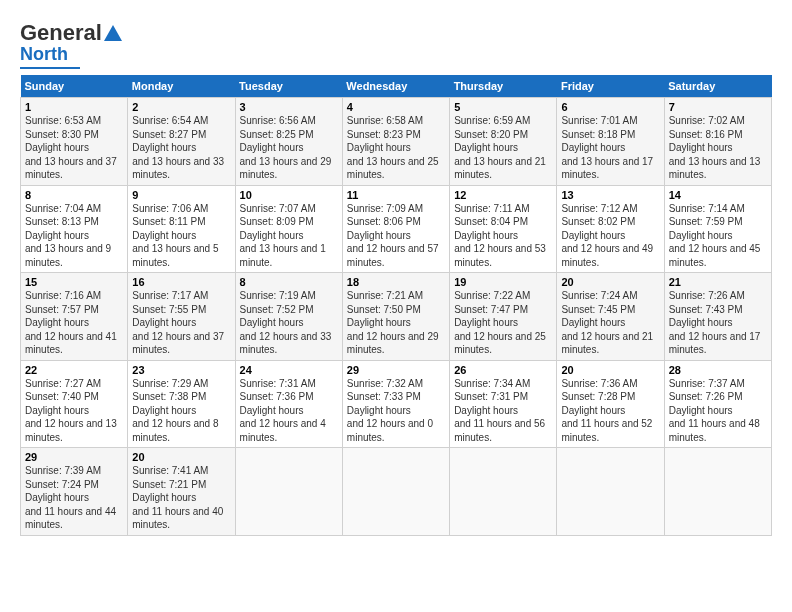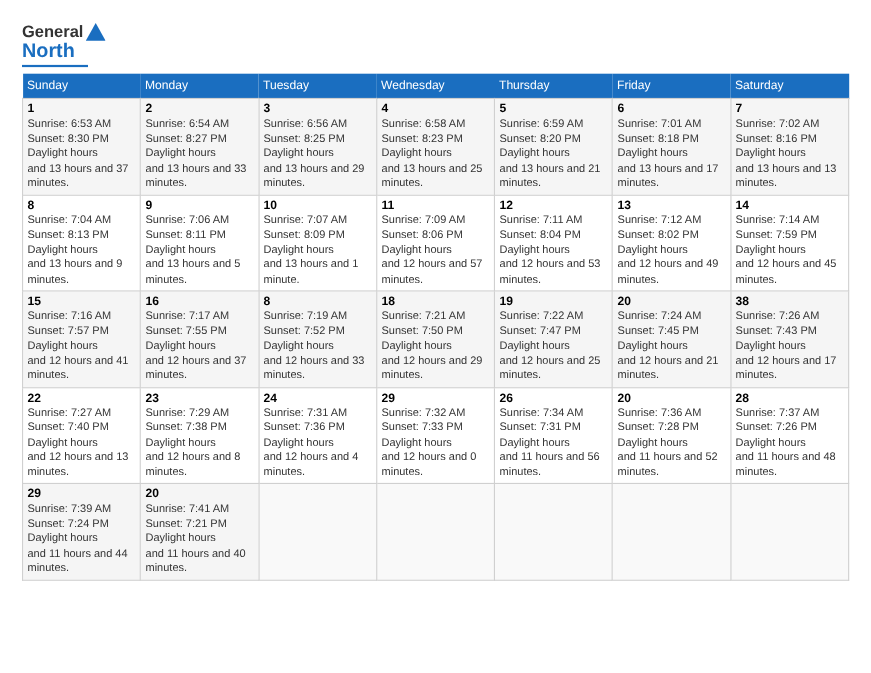--- a/index.html
+++ b/index.html
@@ -48,21 +48,21 @@
       width: 100%;
       border-collapse: collapse;
       font-size: 9.5px;
     }
     thead tr th {
       background-color: #1a6ec0;
       color: #fff;
       padding: 5px 4px;
       text-align: left;
       font-size: 11px;
-      font-weight: normal;
+      font-weight: bold;
     }
     tbody tr td {
       border: 1px solid #d0d0d0;
       padding: 3px 4px;
       vertical-align: top;
       width: 14.28%;
       height: 78px;
     }
     tbody tr:nth-child(odd) td {
       background-color: #f5f5f5;
@@ -85,21 +85,21 @@
       background-color: #f9f9f9 !important;
     }
   </style>
 </head>
 <body>
 
 <div class="page">
   <div class="header-row">
     <div class="logo">
       <div style="display:flex;align-items:center;">
-        <span style="font-size:15px;font-weight:bold;color:#333;">General</span>
+        <span style="font-size:22px;font-weight:bold;color:#333;">General</span>
         <svg width="18" height="18" viewBox="0 0 18 18" style="margin-left:2px;">
           <polygon points="9,1 18,17 0,17" fill="#1a6ec0"></polygon>
         </svg>
       </div>
       <div style="display:flex;align-items:center;margin-top:-2px;">
         <span style="font-size:18px;font-weight:bold;color:#1a6ec0;">North</span>
       </div>
       <div class="logo-line"></div>
     </div>
   </div>
@@ -196,21 +196,21 @@
           </td>
           <td>
             <span class="day-num">19</span>
             <div class="day-info">Sunrise: 7:22 AM<br>Sunset: 7:47 PM<br>Daylight hours<br>and 12 hours and 25 minutes.</div>
           </td>
           <td>
             <span class="day-num">20</span>
             <div class="day-info">Sunrise: 7:24 AM<br>Sunset: 7:45 PM<br>Daylight hours<br>and 12 hours and 21 minutes.</div>
           </td>
           <td>
-            <span class="day-num">38</span>
+            <span class="day-num">21</span>
             <div class="day-info">Sunrise: 7:26 AM<br>Sunset: 7:43 PM<br>Daylight hours<br>and 12 hours and 17 minutes.</div>
           </td>
         </tr>
         <tr>
           <td>
             <span class="day-num">22</span>
             <div class="day-info">Sunrise: 7:27 AM<br>Sunset: 7:40 PM<br>Daylight hours<br>and 12 hours and 13 minutes.</div>
           </td>
           <td>
             <span class="day-num">23</span>

